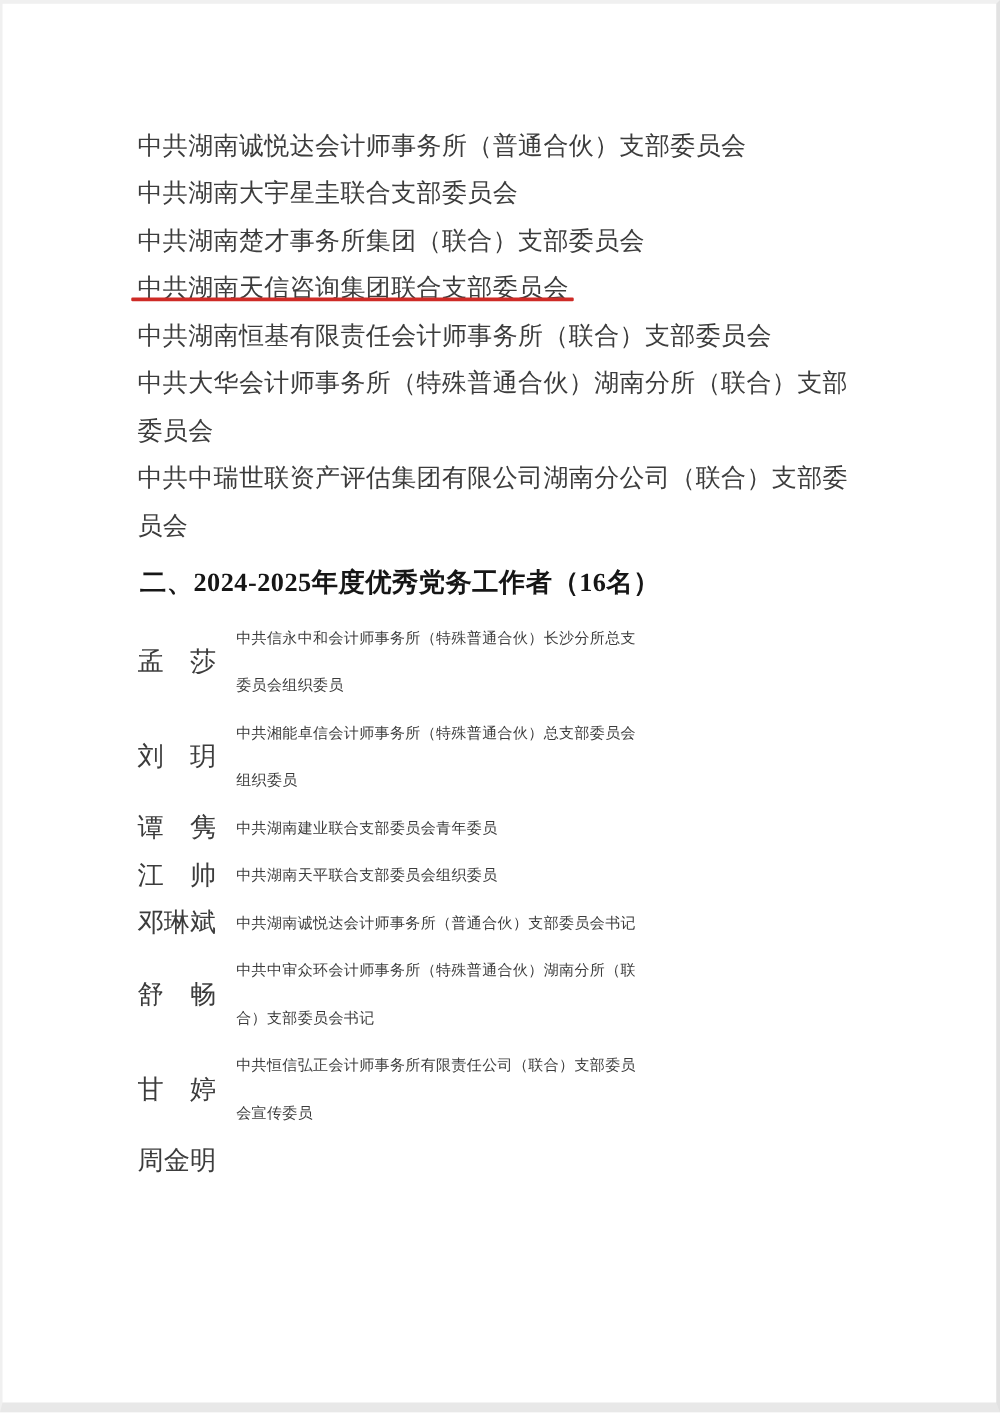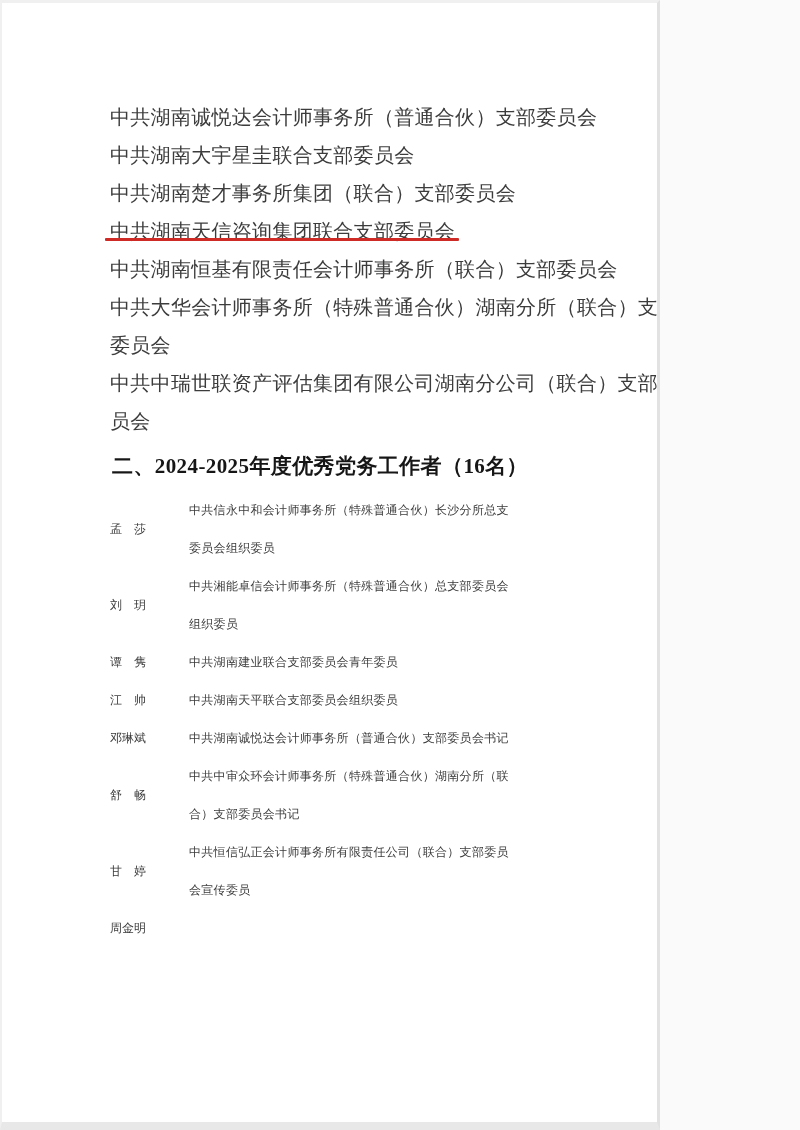--- a/index.html
+++ b/index.html
@@ -4,21 +4,21 @@
 <style>
   html, body { margin: 0; padding: 0; }
   body {
     width: 800px; height: 1130px;
     background: #fafafa;
     font-family: "Liberation Serif", serif;
     color: #3c3c3c;
   }
   .page {
     box-sizing: border-box;
-    width: 660px; height: 1130px;
+    width: 800px; height: 1130px;
     background: #ffffff;
     border-top: 3px solid #f0f0f0;
     border-left: 2px solid #f0f0f0;
     border-right: 3px solid #e2e2e2;
     border-bottom: 8px solid #e8e8e8;
     overflow: hidden;
   }
   .content {
     padding: 95px 0 0 108px;
   }
@@ -53,21 +53,21 @@
   .workers { margin-top: 8px; }
   .w-row {
     display: flex;
     align-items: center;
     width: 640px;
   }
   .w-name {
     flex: 0 0 64px;
     width: 64px;
     margin-right: 15px;
-    font-size: 12px;
+    font-size: 21px;
     line-height: 38px;
     white-space: nowrap;
   }
   .w-pos {
     width: 558px;
     font-size: 12px;
     line-height: 38px;
     letter-spacing: 0.3px;
     white-space: pre-line;
   }

